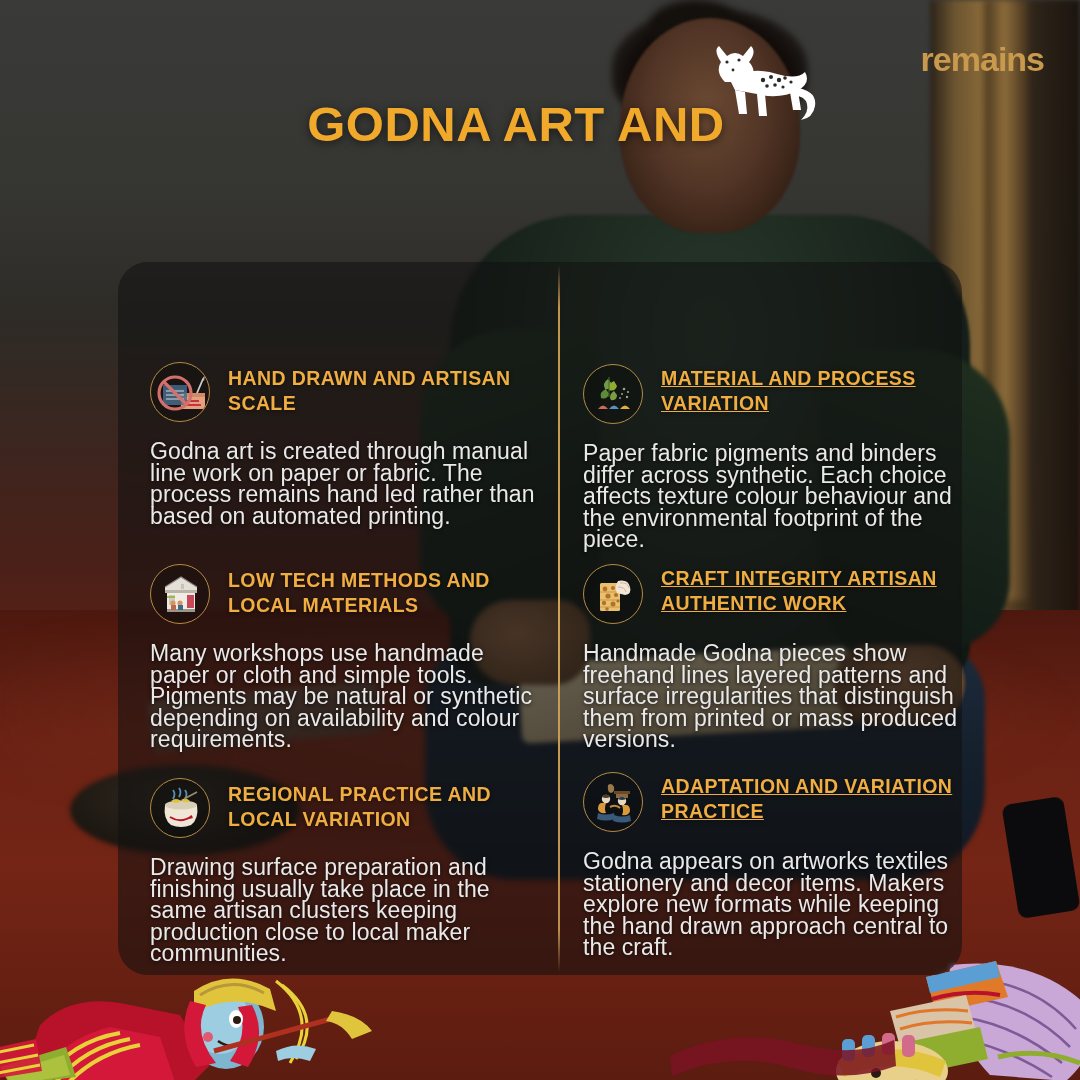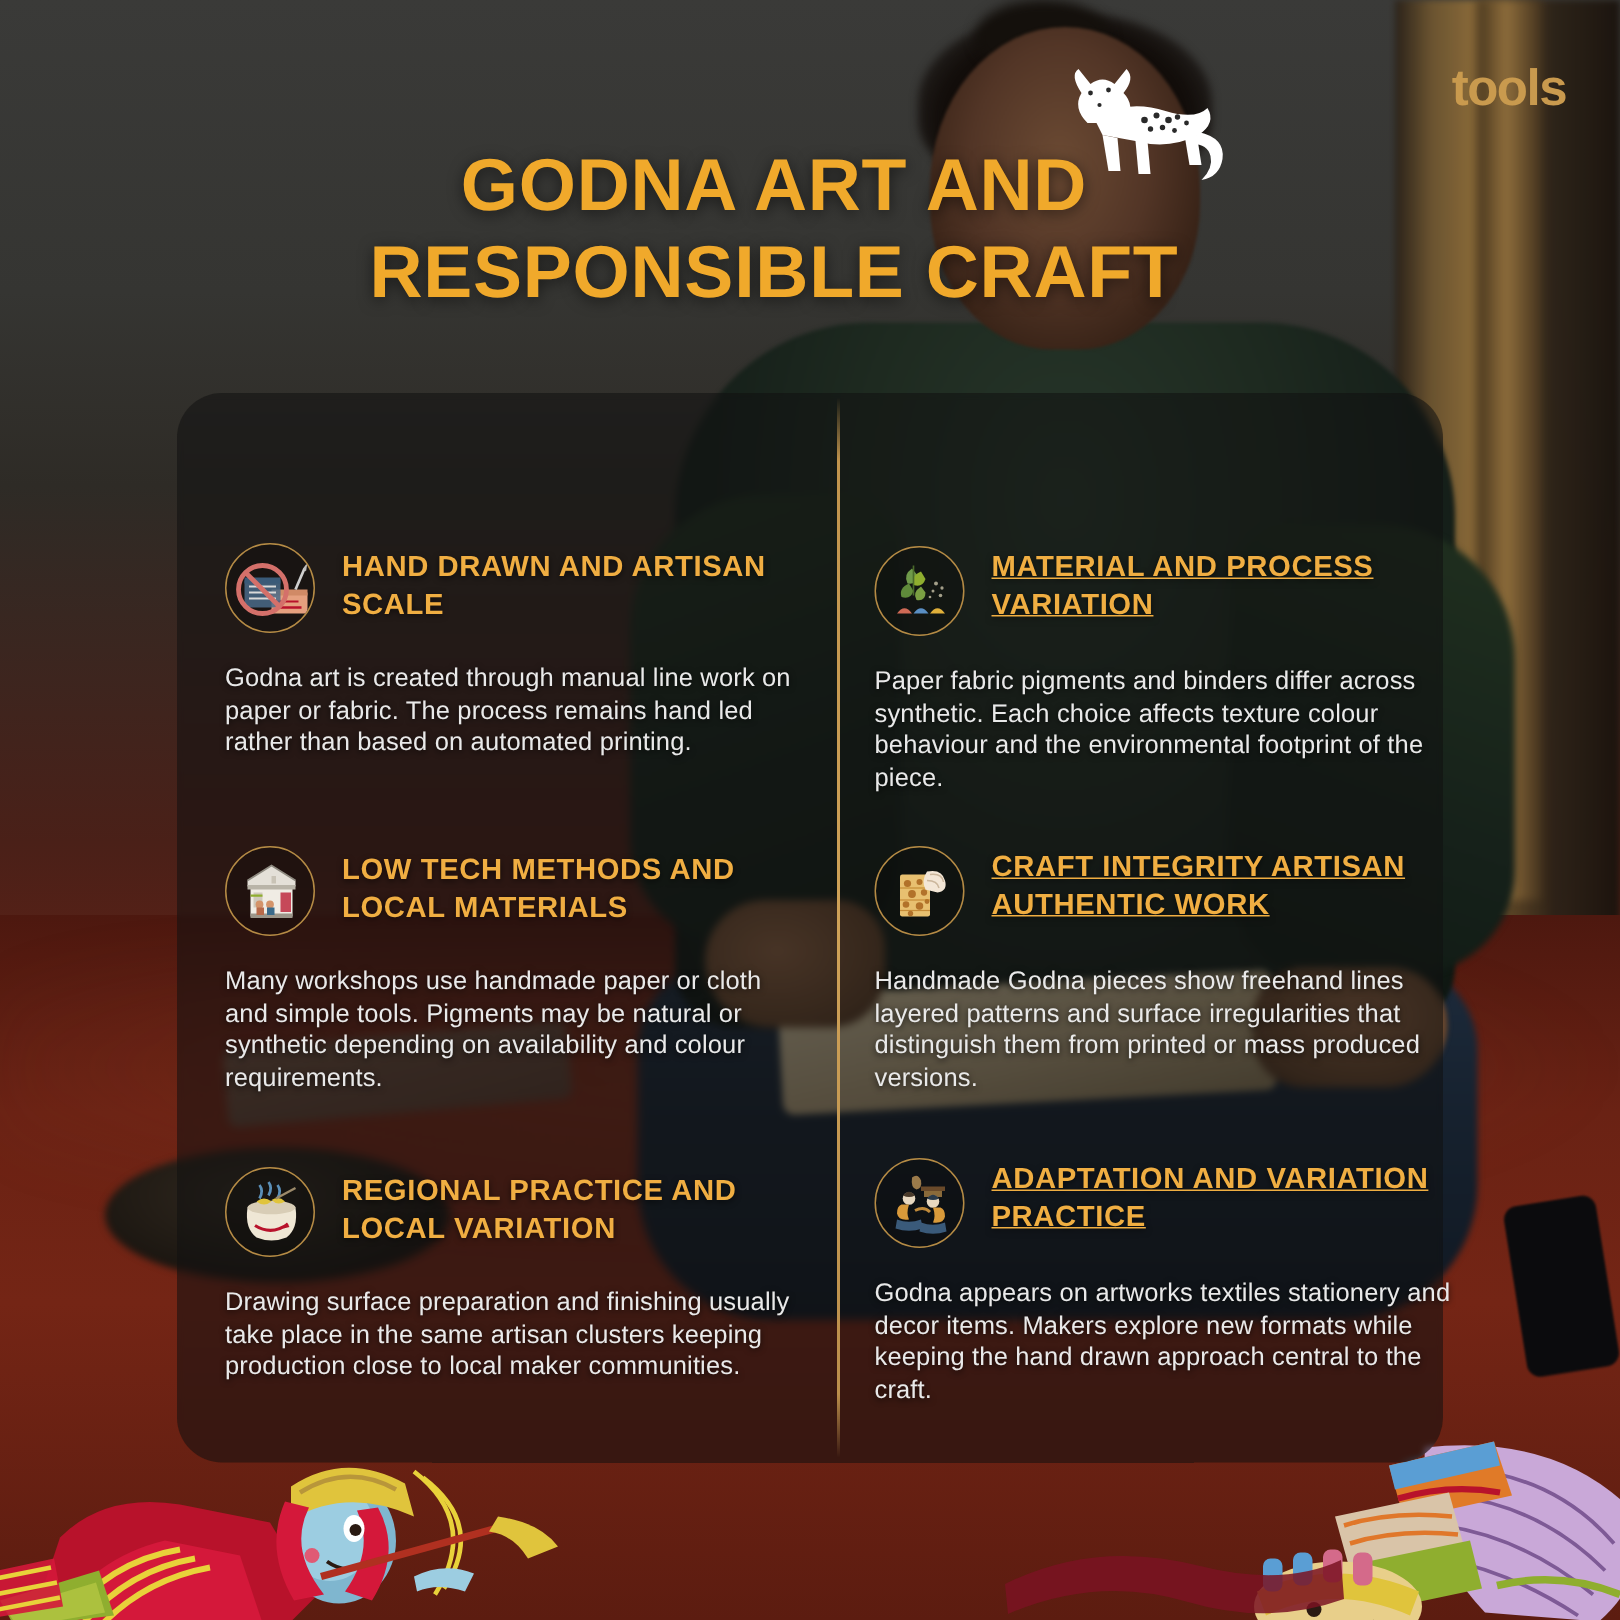--- a/index.html
+++ b/index.html
@@ -179,21 +179,21 @@
   }
   .icon-circle svg { position:absolute; left:0; top:0; }
   .card-title {
     font-size:19.5px; font-weight:bold; line-height:25px;
     letter-spacing:.4px; color:#F0AE42;
     text-shadow:0 1px 4px rgba(0,0,0,.6);
     padding-top:4px;
   }
   .card-body {
     margin-top:19px;
-    font-size:17px; line-height:21.5px; color:#E9E9E9;
+    font-size:23px; line-height:21.5px; color:#E9E9E9;
     letter-spacing:.1px;
     text-shadow:0 1px 4px rgba(0,0,0,.75);
   }
   .card-right .card-title { padding-top:2px;text-decoration:underline; }
 </style>
 </head>
 <body>
 
 <div id="bg">
   <div class="bg-wall"></div>
@@ -282,26 +282,25 @@
     <path d="M120 128 Q148 136 176 126" stroke="#2a1a12" stroke-width="2.5" fill="none"></path>
     <path d="M258 102 Q300 92 340 108" stroke="#8fae2f" stroke-width="5" fill="none"></path>
   </svg>
 
   <svg class="art art-c" viewBox="0 0 240 80">
     <path d="M10 46 Q70 16 140 34 Q196 48 234 30 L236 56 Q186 74 132 58 Q72 40 12 66 Z" fill="#7a1322" opacity=".85"></path>
   </svg>
 </div>
 
 <div id="logo">
-  <span>tools</span>
+  <span>remains</span>
 </div>
 
 <div id="title">
   <div class="line">GODNA ART AND</div>
-  <div class="line">RESPONSIBLE CRAFT</div>
 </div>
 
 <svg id="title-animal" viewBox="0 0 118 82">
   <g fill="#ffffff">
     <path d="M16 20 Q8 8 14 4 L22 14 Q30 8 38 14 L46 4 Q52 10 44 20 Q52 28 46 40 L20 40 Q10 30 16 20 Z"></path>
     <path d="M24 36 Q48 24 72 32 Q92 38 100 30 Q106 40 94 48 Q74 58 52 52 L30 48 Z"></path>
     <path d="M30 48 L34 72 L42 72 L40 50 Z"></path>
     <path d="M52 52 L54 74 L62 74 L60 52 Z"></path>
     <path d="M84 44 L88 68 L96 68 L92 42 Z"></path>
     <path d="M94 46 Q112 50 110 64 Q108 76 96 78 Q104 70 102 62 Q100 54 90 54 Z"></path>

